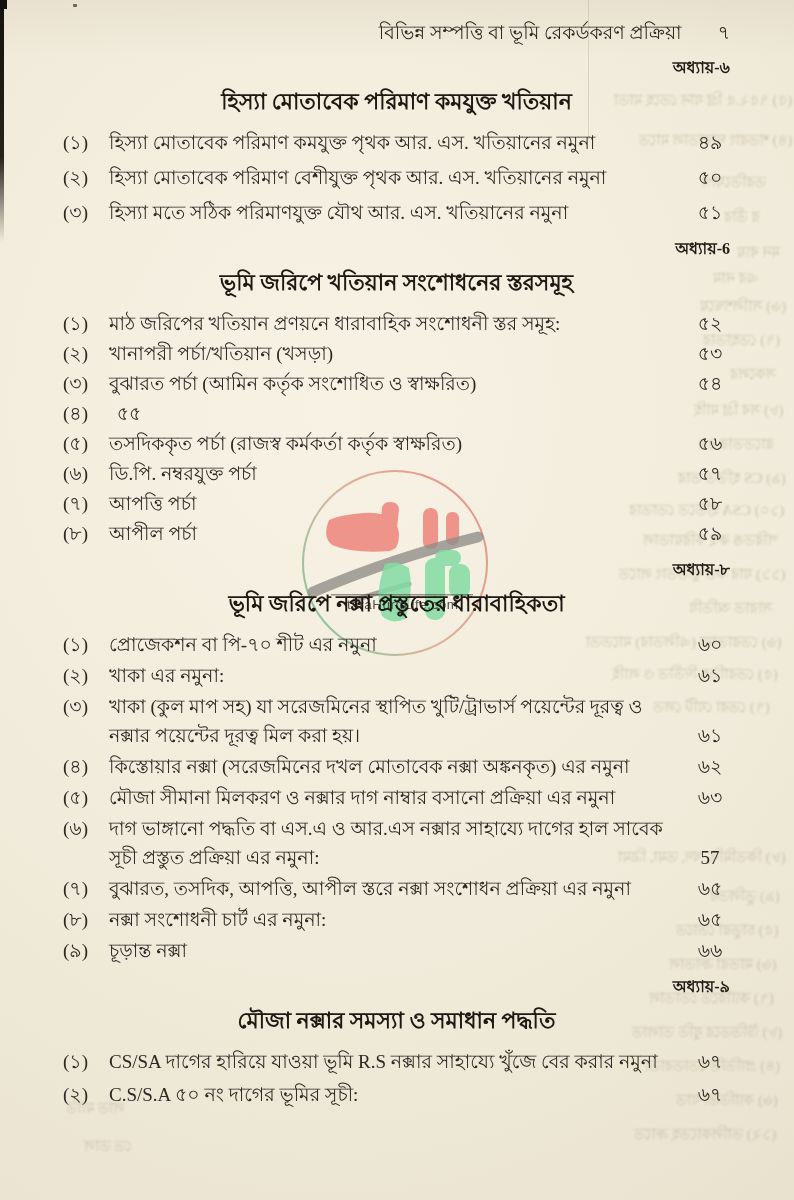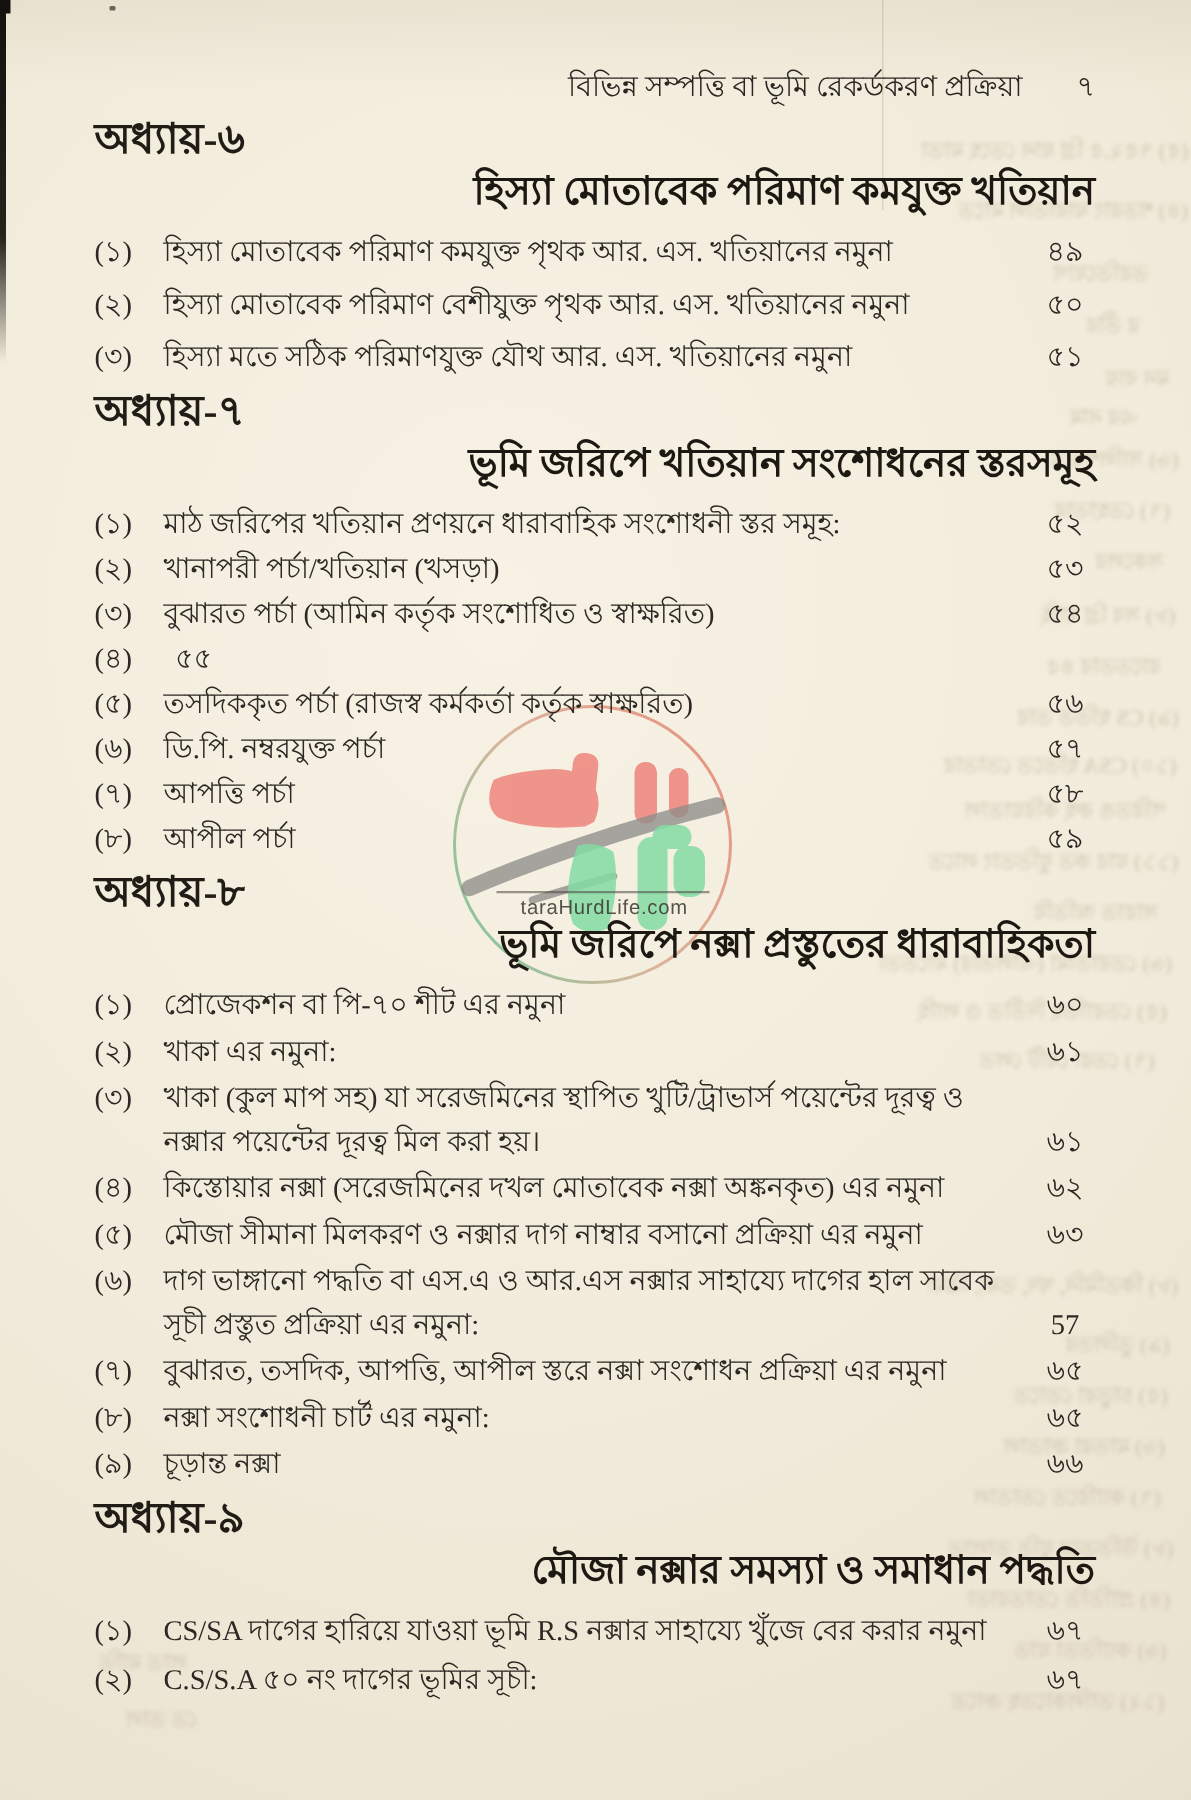--- a/index.html
+++ b/index.html
@@ -26,27 +26,27 @@
   .ghost{position:absolute;inset:0;z-index:0;pointer-events:none;}
   .gfrag{
     position:absolute;display:inline-block;white-space:nowrap;
     font-size:15px;color:#c7bda6;opacity:.85;
     transform:scaleX(-1);filter:blur(1.3px);
   }
 
   
   .watermark{position:absolute;left:297px;top:468px;width:196px;height:196px;z-index:1;}
 
-  .content{position:relative;z-index:2;margin:0 64px 0 63px;padding-top:46px;}
+  .content{position:relative;z-index:2;margin:0 64px 0 63px;padding-top:20px;}
   header.runhead{
     display:flex;justify-content:flex-end;align-items:baseline;gap:36px;
     font-size:19px;line-height:26px;margin-bottom:8px;color:#2b2620;
   }
-  .ch-label{text-align:left;font-weight:700;font-size:28px;line-height:28px;margin:8px 0 2px;color:#211c15;}
-  .ch-title{text-align:right;font-weight:700;font-size:26px;line-height:36px;margin:0 0 8px;color:#1d1811;}
+  .ch-label{text-align:right;font-weight:700;font-size:16px;line-height:28px;margin:8px 0 2px;color:#211c15;}
+  .ch-title{text-align:center;font-weight:700;font-size:22px;line-height:36px;margin:0 0 8px;color:#1d1811;}
   .row{display:flex;align-items:flex-start;font-size:19px;line-height:29px;}
   .num{flex:none;width:46px;}
   .txt{flex:1;padding-right:6px;}
   .pg{flex:none;width:40px;text-align:center;align-self:flex-end;}
   .ch0 .row{margin-bottom:6px}
   .ch1 .row{margin-bottom:1px}
   .ch2 .row{margin-bottom:2px}
   .ch3 .row{margin-bottom:4px}
 </style>
 </head>
@@ -142,21 +142,21 @@
             <span class="txt">হিস্যা মোতাবেক পরিমাণ বেশীযুক্ত পৃথক আর. এস. খতিয়ানের নমুনা</span>
             <span class="pg">৫০</span>
           </div>
           <div class="row">
             <span class="num">(৩)</span>
             <span class="txt">হিস্যা মতে সঠিক পরিমাণযুক্ত যৌথ আর. এস. খতিয়ানের নমুনা</span>
             <span class="pg">৫১</span>
           </div>
         </section>
         <section class="chapter ch1">
-          <div class="ch-label">অধ্যায়-৭</div>
+          <div class="ch-label">অধ্যায়-6</div>
           <div class="ch-title">ভূমি জরিপে খতিয়ান সংশোধনের স্তরসমূহ</div>
           <div class="row">
             <span class="num">(১)</span>
             <span class="txt">মাঠ জরিপের খতিয়ান প্রণয়নে ধারাবাহিক সংশোধনী স্তর সমূহ:</span>
             <span class="pg">৫২</span>
           </div>
           <div class="row">
             <span class="num">(২)</span>
             <span class="txt">খানাপরী পর্চা/খতিয়ান (খসড়া)</span>
             <span class="pg">৫৩</span>

